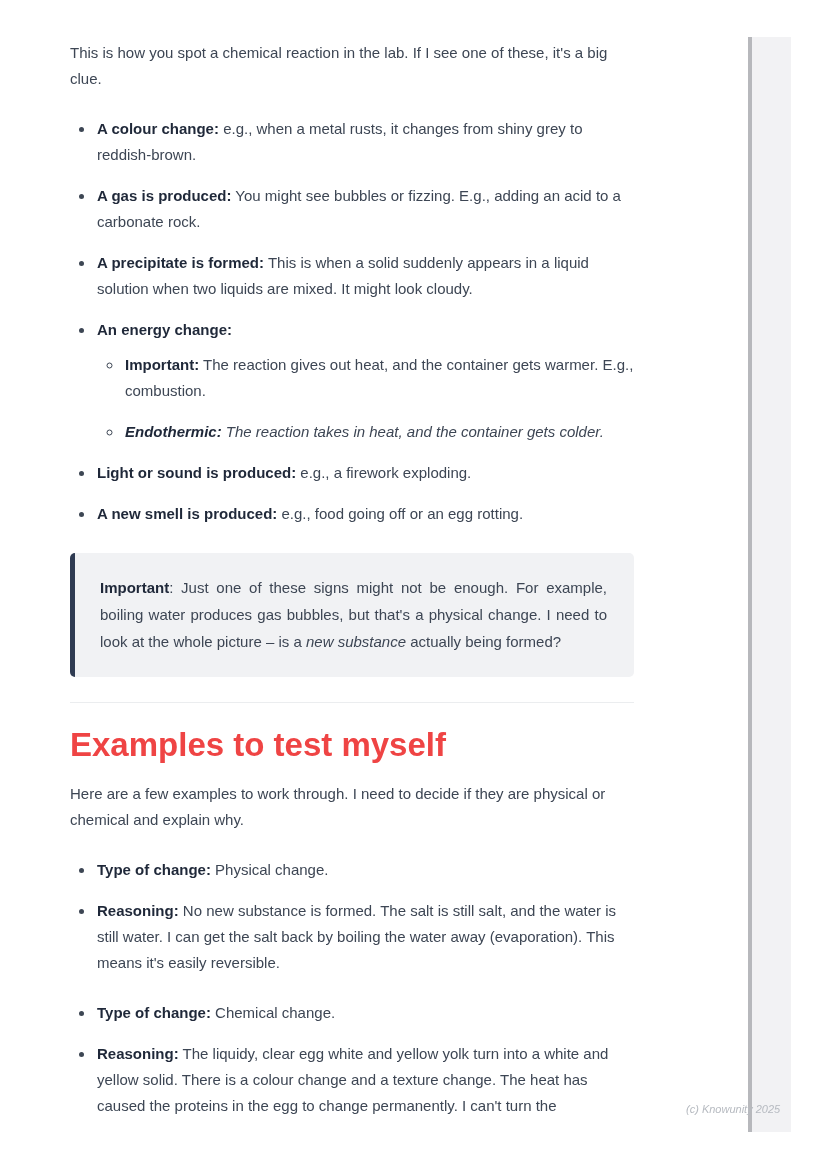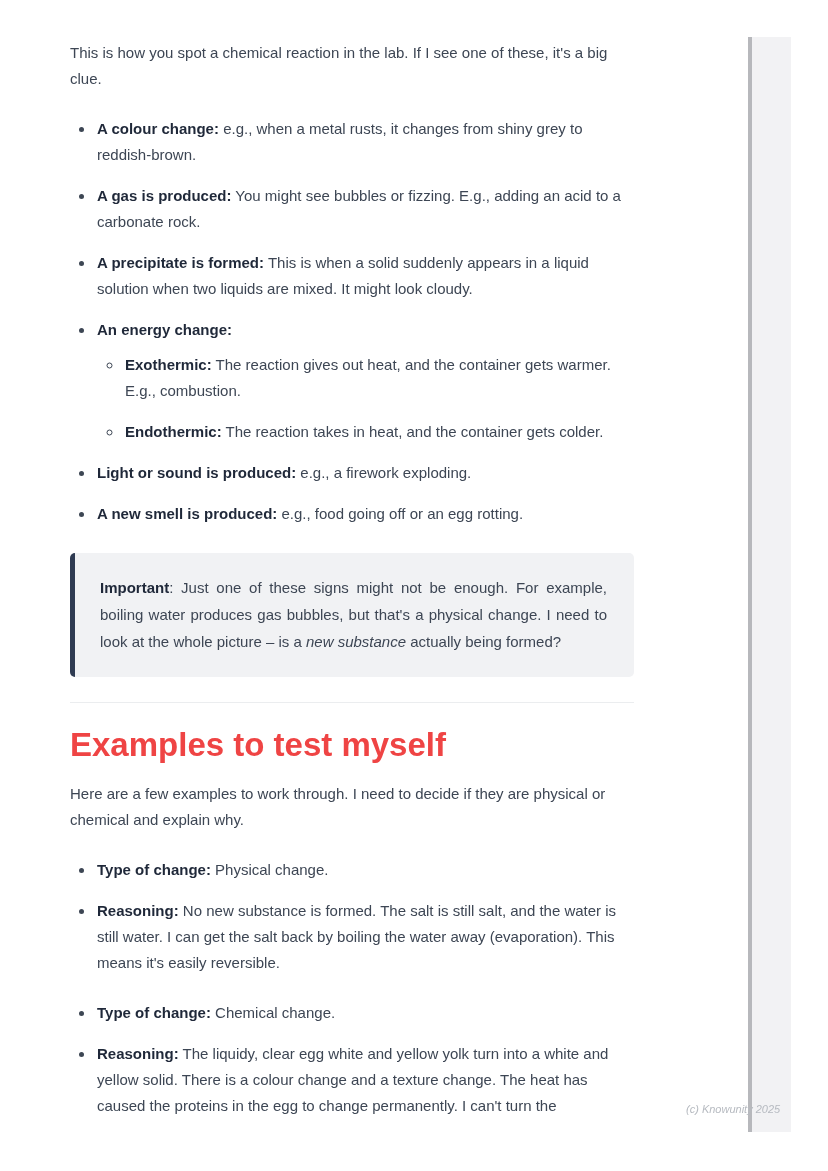--- a/index.html
+++ b/index.html
@@ -31,21 +31,21 @@
     list-style: disc;
   }
   ul.signs > li, ul.example-list > li { margin-bottom: 15px; padding-left: 2px; }
   ul.signs > li:last-child, ul.example-list > li:last-child { margin-bottom: 0; }
   ul.sub {
     margin: 9px 0 2px 0;
     padding-left: 26px;
     list-style: circle;
   }
   ul.sub > li { margin-bottom: 15px; padding-left: 2px; }
-  ul.sub > li:last-child { margin-bottom: 0; }
+  ul.sub > li:last-child { margin-bottom: 0; font-style: italic; }
 
   .callout {
     margin: 26px 0 0 0;
     background: #f1f2f4;
     border-left: 5px solid #2f3b52;
     border-radius: 5px;
     padding: 21px 27px 22px 25px;
     text-align: justify;
     line-height: 27px;
   }
@@ -105,21 +105,21 @@
 
     <p>This is how you spot a chemical reaction in the lab. If I see one of these, it's a big clue.</p>
 
     <ul class="signs">
       <li><strong>A colour change:</strong><span> e.g., when a metal rusts, it changes from shiny grey to reddish-brown.</span></li>
       <li><strong>A gas is produced:</strong><span> You might see bubbles or fizzing. E.g., adding an acid to a carbonate rock.</span></li>
       <li><strong>A precipitate is formed:</strong><span> This is when a solid suddenly appears in a liquid solution when two liquids are mixed. It might look cloudy.</span></li>
       <li>
         <strong>An energy change:</strong><span></span>
         <ul class="sub">
-          <li><strong>Exothermic:</strong><span> The reaction gives out heat, and the container gets warmer. E.g., combustion.</span></li>
+          <li><strong>Important:</strong><span> The reaction gives out heat, and the container gets warmer. E.g., combustion.</span></li>
           <li><strong>Endothermic:</strong><span> The reaction takes in heat, and the container gets colder.</span></li>
         </ul>
       </li>
       <li><strong>Light or sound is produced:</strong><span> e.g., a firework exploding.</span></li>
       <li><strong>A new smell is produced:</strong><span> e.g., food going off or an egg rotting.</span></li>
     </ul>
 
     <div class="callout">
       <strong>Important</strong><span>: Just one of these signs might not be enough. For example, boiling water produces gas bubbles, but that's a physical change. I need to look at the whole picture – is a </span><em>new substance</em><span> actually being formed?</span>
     </div>

